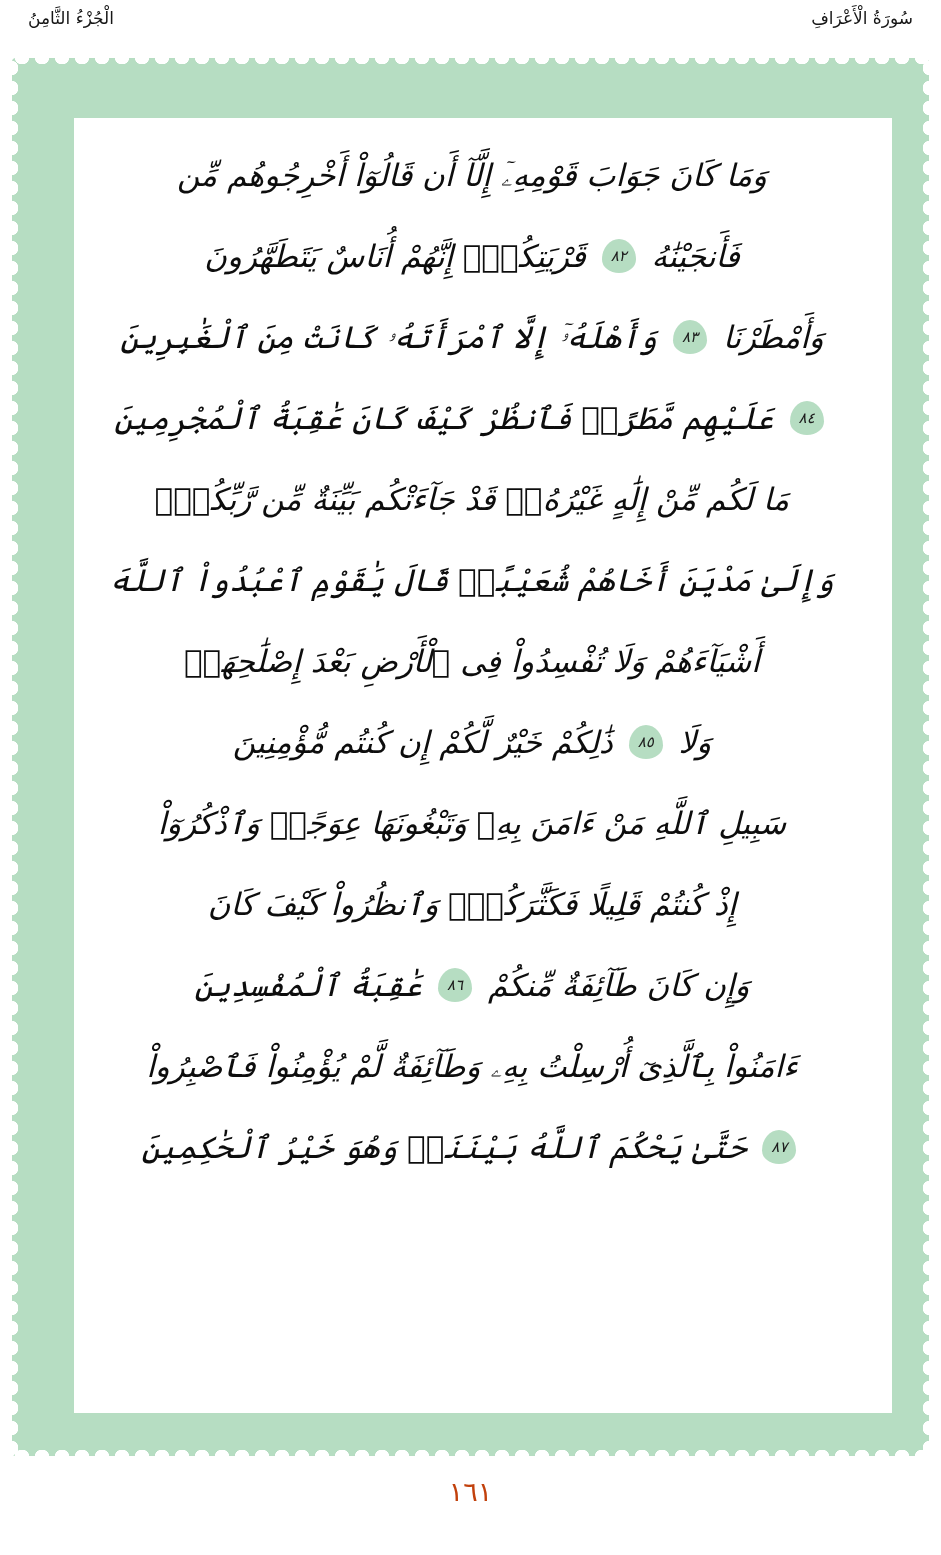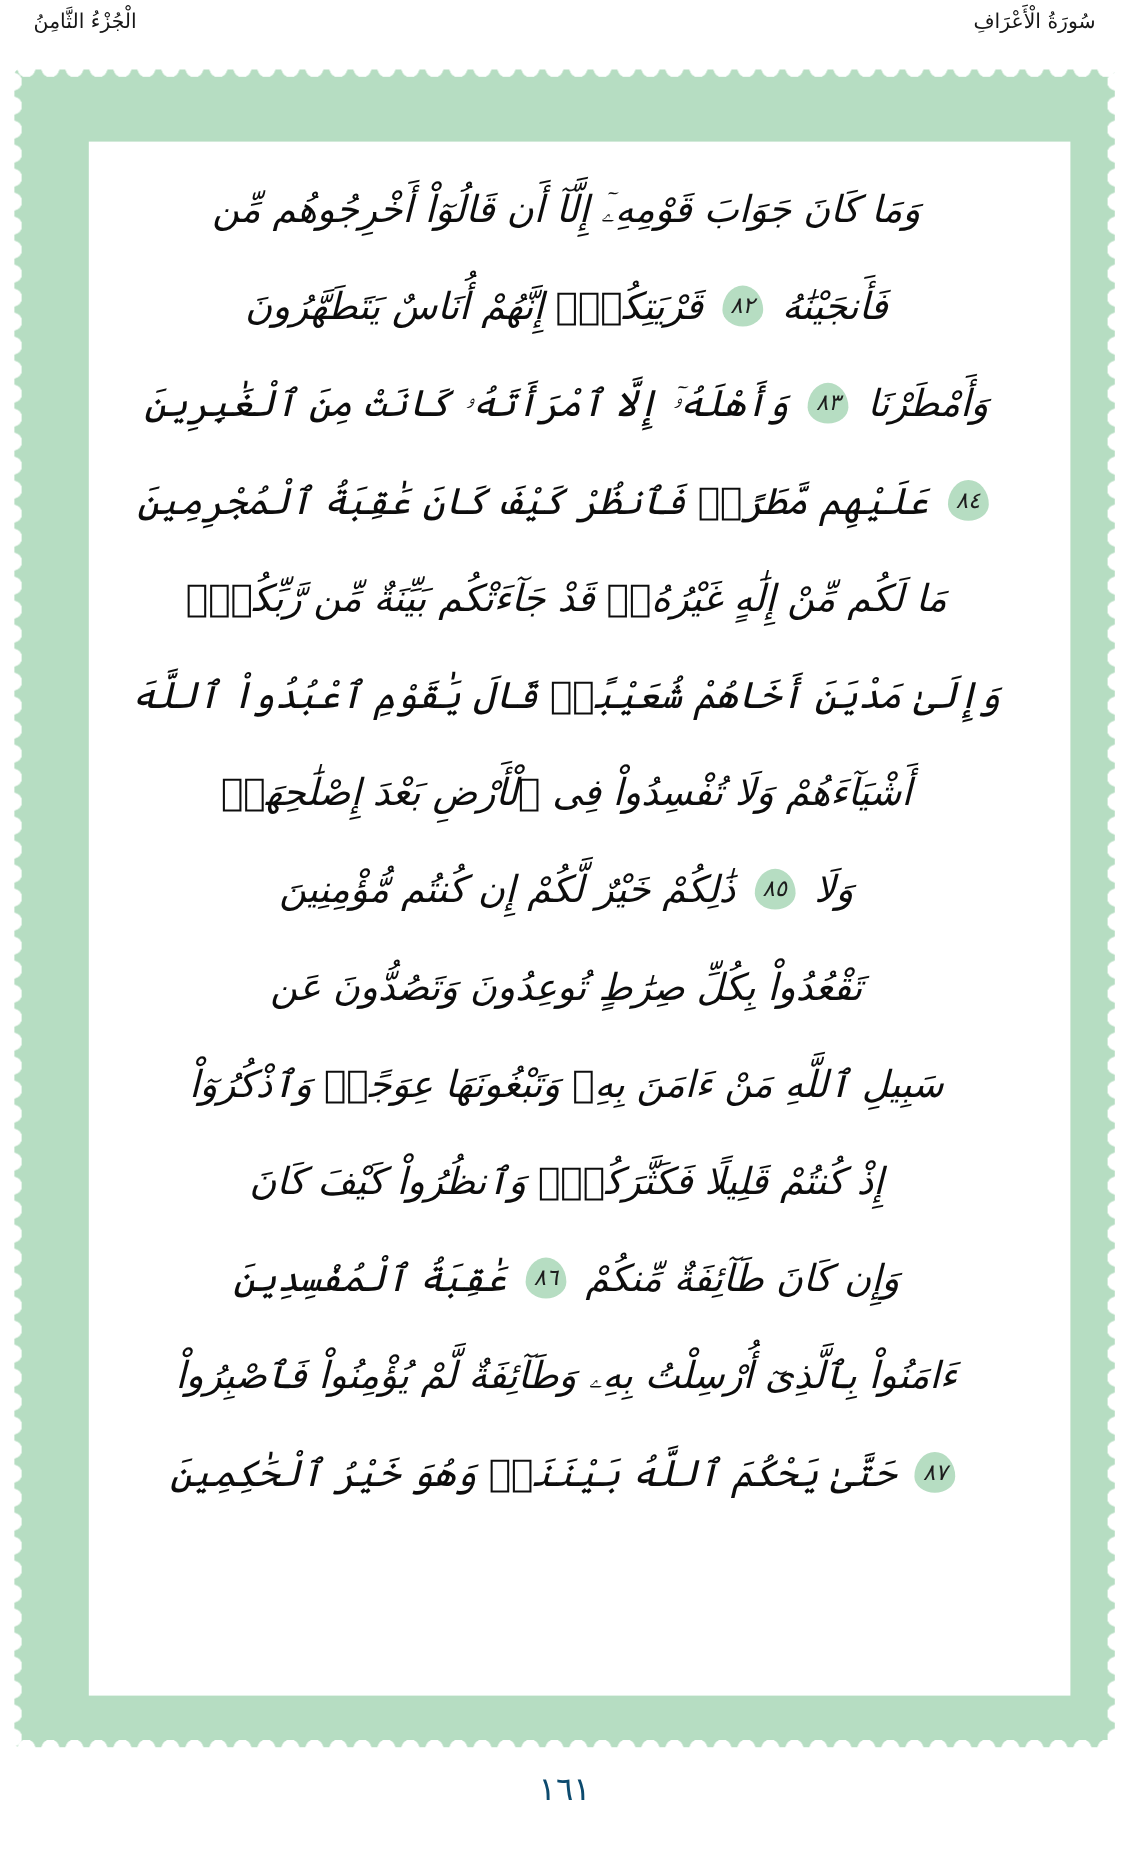--- a/index.html
+++ b/index.html
@@ -115,38 +115,38 @@
   }
 
   
   .ayah-marker {
     display: inline-block;
     min-width: 34px;
     height: 34px;
     line-height: 34px;
     margin: 0 6px;
     text-align: center;
-    font-size: 19px;
+    font-size: 15px;
     color: #1d1d1d;
     background: #b6ddc2;
     border-radius: 50% 50% 50% 50% / 60% 60% 40% 40%;
     vertical-align: middle;
     transform: translateY(-3px);
   }
 
   
   .page-number {
     position: absolute;
     left: 0;
     right: 0;
     bottom: 48px;
     text-align: center;
     font-family: "DejaVu Sans", "Liberation Sans", sans-serif;
     font-size: 27px;
-    color: #0c4a6e;
+    color: #c2410c;
     letter-spacing: 1px;
   }
 </style>
 </head>
 <body>
 
 <div class="page">
 
   <div class="header">
     <div class="header-item header-right">سُورَةُ الْأَعْرَافِ</div>
@@ -196,23 +196,20 @@
     <div class="ayah-line">
       <span>أَشْيَآءَهُمْ وَلَا تُفْسِدُواْ فِى ٱلْأَرْضِ بَعْدَ إِصْلَٰحِهَاۚ</span>
     </div>
 
     <div class="ayah-line">
       <span>وَلَا</span>
       <span class="ayah-marker">٨٥</span>
       <span>ذَٰلِكُمْ خَيْرٌ لَّكُمْ إِن كُنتُم مُّؤْمِنِينَ</span>
     </div>
 
-    <div class="ayah-line">
-      <span>تَقْعُدُواْ بِكُلِّ صِرَٰطٍ تُوعِدُونَ وَتَصُدُّونَ عَن</span>
-    </div>
 
     <div class="ayah-line">
       <span>سَبِيلِ ٱللَّهِ مَنْ ءَامَنَ بِهِۦ وَتَبْغُونَهَا عِوَجًاۚ وَٱذْكُرُوٓاْ</span>
     </div>
 
     <div class="ayah-line">
       <span>إِذْ كُنتُمْ قَلِيلًا فَكَثَّرَكُمْۖ وَٱنظُرُواْ كَيْفَ كَانَ</span>
     </div>
 
     <div class="ayah-line">

